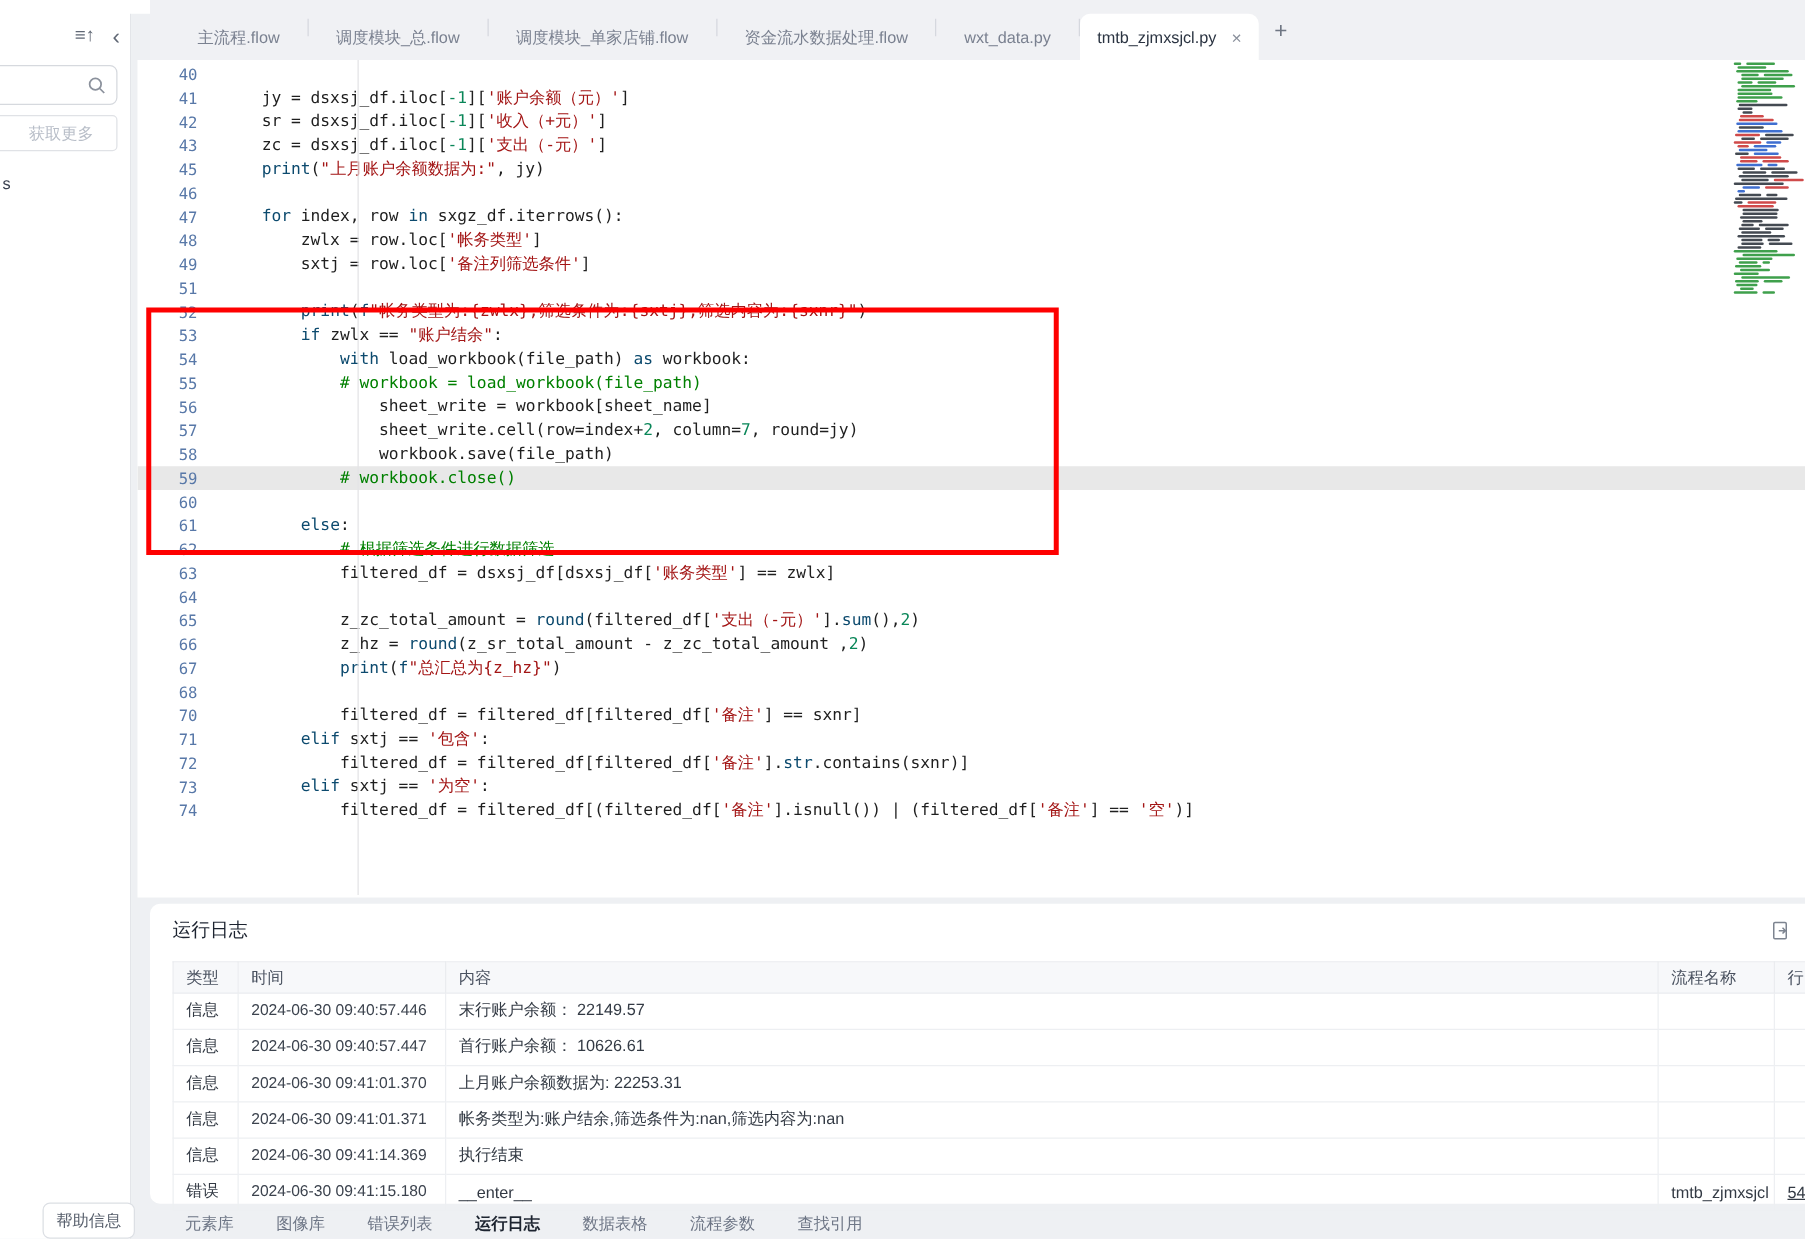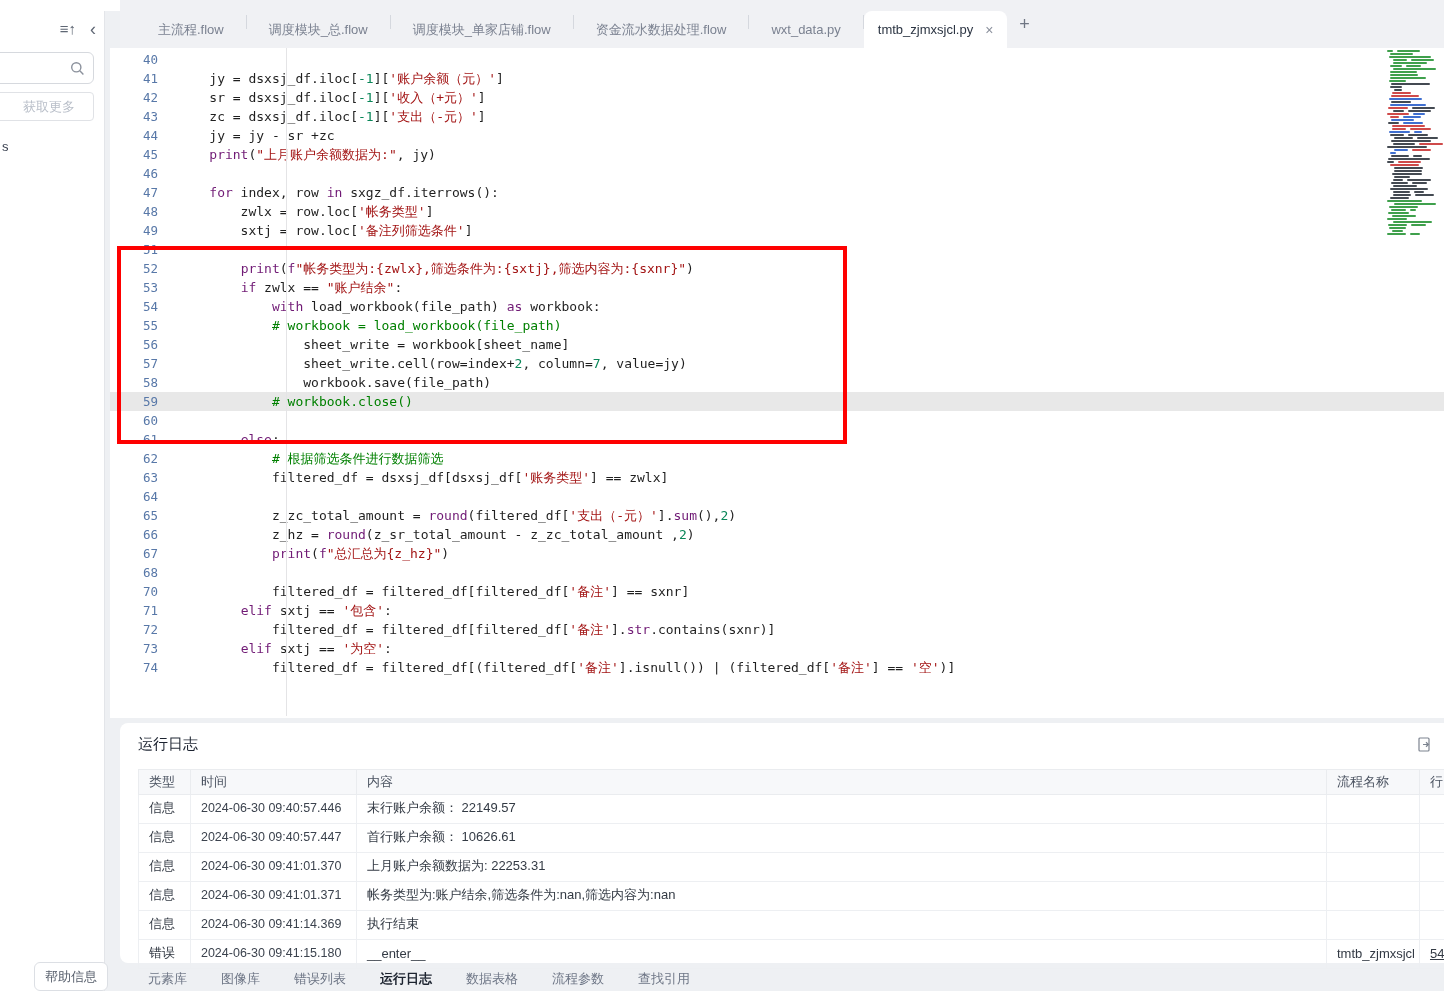--- a/index.html
+++ b/index.html
@@ -23,21 +23,21 @@
   .tab .close{margin-left:12px;color:#8a909c;font-size:14px;cursor:pointer;}
   .tabsep{width:1px;height:14px;background:#d5d8de;align-self:center;margin-bottom:4px;}
   .newtab{font-size:18px;color:#6f7683;margin-left:12px;align-self:center;cursor:pointer;}
   
   #editor{left:110px;top:48px;right:0;height:668px;background:#ffffff;overflow:hidden;padding-top:2px;}
   #gutter-sep{left:286px;top:48px;width:1px;height:668px;background:#e4e4e6;}
   .crow{display:flex;height:19px;line-height:19px;font-family:"DejaVu Sans Mono","Liberation Mono",monospace;font-size:13px;white-space:pre;}
   .crow.hl{background:#e8e8e8;}
   .ln{width:66px;flex:0 0 66px;text-align:right;padding-right:18px;color:#5878a8;box-sizing:border-box;font-size:12.5px;}
   .code{padding-left:2px;}
-  .sg-t{color:#1f1f1f}.sg-k{color:#701a75}.sg-s{color:#a31515}.sg-c{color:#008000}.sg-n{color:#098658}
+  .sg-t{color:#1f1f1f}.sg-k{color:#0c4a6e}.sg-s{color:#a31515}.sg-c{color:#008000}.sg-n{color:#098658}
   
   #minimap{right:0;top:50px;width:59px;height:190px;background:#ffffff;}
   #minimap div{position:absolute;height:2px;border-radius:1px;}
   
   #red-rect{left:117px;top:246px;width:722px;height:190px;border:4px solid #fe0000;z-index:40;}
   
   #logcard{left:120px;top:723px;width:1336px;height:240px;background:#ffffff;border-radius:8px;}
   #log-title{position:absolute;left:18px;top:12px;font-size:15px;color:#1c2330;}
   #export-icon{position:absolute;left:1296px;top:13px;cursor:pointer;}
   #logtable{position:absolute;left:18px;top:46px;border-collapse:collapse;table-layout:fixed;font-size:13px;}
@@ -98,33 +98,32 @@
       <span class="close">×</span>
     </div>
     <span class="newtab">+</span>
   </div>
 
 <div id="editor" class="abs">
     <div class="crow"><span class="ln">40</span><span class="code"></span></div>
     <div class="crow"><span class="ln">41</span><span class="code"><span class="sg-t">    jy = dsxsj_df.iloc[</span><span class="sg-n">-1</span><span class="sg-t">][</span><span class="sg-s">'账户余额（元）'</span><span class="sg-t">]</span></span></div>
     <div class="crow"><span class="ln">42</span><span class="code"><span class="sg-t">    sr = dsxsj_df.iloc[</span><span class="sg-n">-1</span><span class="sg-t">][</span><span class="sg-s">'收入（+元）'</span><span class="sg-t">]</span></span></div>
     <div class="crow"><span class="ln">43</span><span class="code"><span class="sg-t">    zc = dsxsj_df.iloc[</span><span class="sg-n">-1</span><span class="sg-t">][</span><span class="sg-s">'支出（-元）'</span><span class="sg-t">]</span></span></div>
-    <div class="crow"><span class="ln">44</span><span class="code"><span class="sg-t">    jy = jy - sr +zc</span></span></div>
     <div class="crow"><span class="ln">45</span><span class="code"><span class="sg-t">    </span><span class="sg-k">print</span><span class="sg-t">(</span><span class="sg-s">"上月账户余额数据为:"</span><span class="sg-t">, jy)</span></span></div>
     <div class="crow"><span class="ln">46</span><span class="code"></span></div>
     <div class="crow"><span class="ln">47</span><span class="code"><span class="sg-t">    </span><span class="sg-k">for</span><span class="sg-t"> index, row </span><span class="sg-k">in</span><span class="sg-t"> sxgz_df.iterrows():</span></span></div>
     <div class="crow"><span class="ln">48</span><span class="code"><span class="sg-t">        zwlx = row.loc[</span><span class="sg-s">'帐务类型'</span><span class="sg-t">]</span></span></div>
     <div class="crow"><span class="ln">49</span><span class="code"><span class="sg-t">        sxtj = row.loc[</span><span class="sg-s">'备注列筛选条件'</span><span class="sg-t">]</span></span></div>
     <div class="crow"><span class="ln">51</span><span class="code"></span></div>
     <div class="crow"><span class="ln">52</span><span class="code"><span class="sg-t">        </span><span class="sg-k">print</span><span class="sg-t">(</span><span class="sg-k">f</span><span class="sg-s">"帐务类型为:{zwlx},筛选条件为:{sxtj},筛选内容为:{sxnr}"</span><span class="sg-t">)</span></span></div>
     <div class="crow"><span class="ln">53</span><span class="code"><span class="sg-t">        </span><span class="sg-k">if</span><span class="sg-t"> zwlx == </span><span class="sg-s">"账户结余"</span><span class="sg-t">:</span></span></div>
     <div class="crow"><span class="ln">54</span><span class="code"><span class="sg-t">            </span><span class="sg-k">with</span><span class="sg-t"> load_workbook(file_path) </span><span class="sg-k">as</span><span class="sg-t"> workbook:</span></span></div>
     <div class="crow"><span class="ln">55</span><span class="code"><span class="sg-t">            </span><span class="sg-c"># workbook = load_workbook(file_path)</span></span></div>
     <div class="crow"><span class="ln">56</span><span class="code"><span class="sg-t">                sheet_write = workbook[sheet_name]</span></span></div>
-    <div class="crow"><span class="ln">57</span><span class="code"><span class="sg-t">                sheet_write.cell(row=index+</span><span class="sg-n">2</span><span class="sg-t">, column=</span><span class="sg-n">7</span><span class="sg-t">, value=jy)</span></span></div>
+    <div class="crow"><span class="ln">57</span><span class="code"><span class="sg-t">                sheet_write.cell(row=index+</span><span class="sg-n">2</span><span class="sg-t">, column=</span><span class="sg-n">7</span><span class="sg-t">, round=jy)</span></span></div>
     <div class="crow"><span class="ln">58</span><span class="code"><span class="sg-t">                workbook.save(file_path)</span></span></div>
     <div class="crow hl"><span class="ln">59</span><span class="code"><span class="sg-t">            </span><span class="sg-c"># workbook.close()</span></span></div>
     <div class="crow"><span class="ln">60</span><span class="code"></span></div>
     <div class="crow"><span class="ln">61</span><span class="code"><span class="sg-t">        </span><span class="sg-k">else</span><span class="sg-t">:</span></span></div>
     <div class="crow"><span class="ln">62</span><span class="code"><span class="sg-t">            </span><span class="sg-c"># 根据筛选条件进行数据筛选</span></span></div>
     <div class="crow"><span class="ln">63</span><span class="code"><span class="sg-t">            filtered_df = dsxsj_df[dsxsj_df[</span><span class="sg-s">'账务类型'</span><span class="sg-t">] == zwlx]</span></span></div>
     <div class="crow"><span class="ln">64</span></div>
     <div class="crow"><span class="ln">65</span><span class="code"><span class="sg-t">            z_zc_total_amount = </span><span class="sg-k">round</span><span class="sg-t">(filtered_df[</span><span class="sg-s">'支出（-元）'</span><span class="sg-t">].</span><span class="sg-k">sum</span><span class="sg-t">(),</span><span class="sg-n">2</span><span class="sg-t">)</span></span></div>
     <div class="crow"><span class="ln">66</span><span class="code"><span class="sg-t">            z_hz = </span><span class="sg-k">round</span><span class="sg-t">(z_sr_total_amount - z_zc_total_amount ,</span><span class="sg-n">2</span><span class="sg-t">)</span></span></div>
     <div class="crow"><span class="ln">67</span><span class="code"><span class="sg-t">            </span><span class="sg-k">print</span><span class="sg-t">(</span><span class="sg-k">f</span><span class="sg-s">"总汇总为{z_hz}"</span><span class="sg-t">)</span></span></div>

